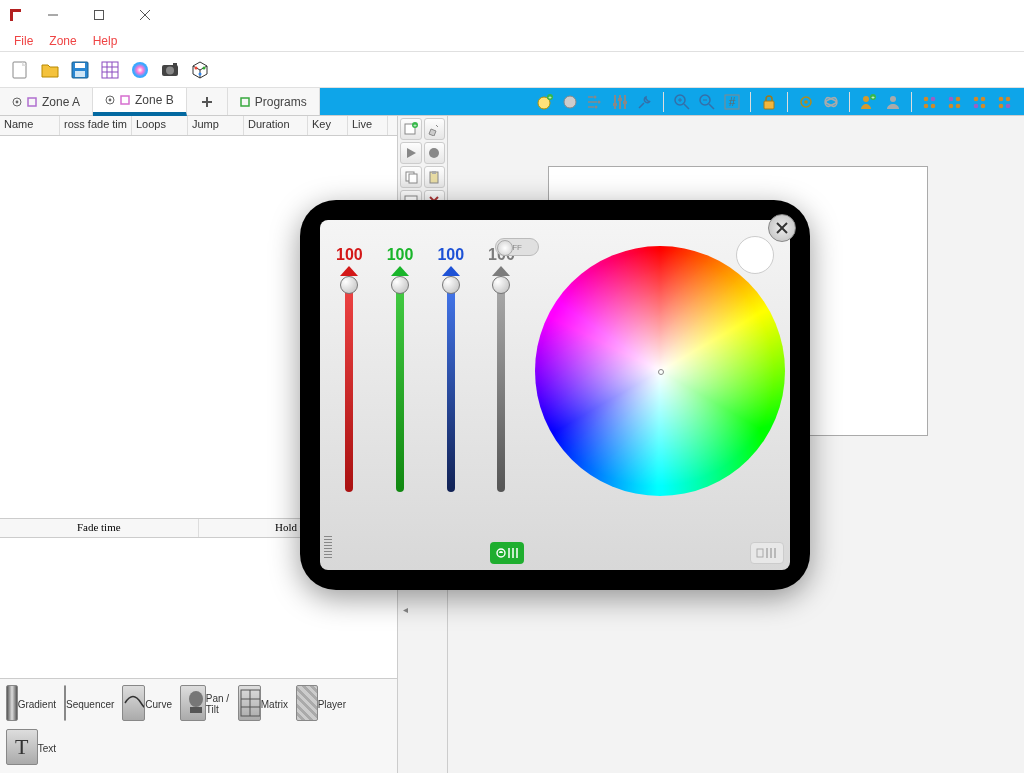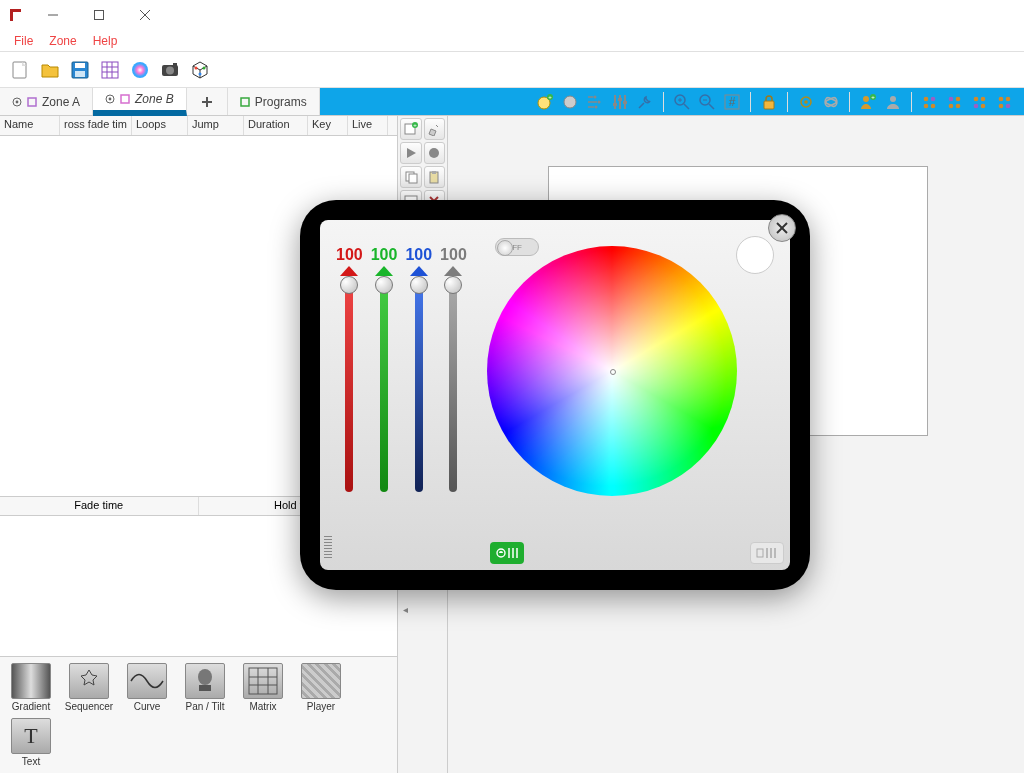--- a/index.html
+++ b/index.html
@@ -18,54 +18,54 @@
 .menubar .menu-item { padding: 3px 8px; font-size: 12px; color: #ef4444; cursor: default; }
 
 
 .main-toolbar { height: 36px; background: #fff; display: flex; align-items: center; padding: 2px 6px; gap: 2px; border-bottom: 1px solid #e0e0e0; }
 .tb-btn { width: 28px; height: 28px; display:flex; align-items:center; justify-content:center; border-radius:3px; }
 .timecode { font-size: 28px; font-family: "Segoe UI", sans-serif; color: #bbb; letter-spacing: 1px; margin-left: 4px; font-weight: 300; }
 
 
 .tabs-row { height: 28px; background: #0ea5e9; display: flex; align-items: stretch; border-bottom: 1px solid #ccc; }
 .tab { display:flex; align-items:center; gap:5px; padding: 0 12px; border-right: 1px solid #ddd; font-size: 12px; color:#444; background:#f7f7f7; }
-.tab.active { background:#fff; border-bottom: 6px solid #0369a1; margin-bottom:-1px;font-style:italic; }
+.tab.active { background:#fff; border-bottom: 4px solid #0369a1; margin-bottom:-1px; }
 .tab .shape { width:10px; height:10px; }
 .tab .gear-mini { width:10px; height:10px; }
 .tabs-spacer { flex:1; }
 .sec-toolbar { display:flex; align-items:center; gap:3px; padding: 0 8px; }
 .sec-toolbar .sep { width:1px; height:20px; background:#ddd; margin:0 4px; }
 .sec-toolbar .tb2 { width:22px; height:22px; display:flex;align-items:center;justify-content:center; }
 
 
 .content { display:flex; height: calc(100% - 30px - 22px - 36px - 28px); }
 .left-pane { width: 398px; display:flex; flex-direction:column; border-right:1px solid #ccc; background:#fff; }
 .table-hdr { display:flex; background:#f7f7f7; border-bottom:1px solid #ccc; height:20px; }
 .table-hdr .col { border-right:1px solid #ddd; padding:2px 4px; font-size:11px; color:#333; overflow:hidden; white-space:nowrap; }
 .table-body { flex:1; background:#fff; }
 .subhdr { display:flex; border-top:1px solid #ccc; border-bottom:1px solid #ccc; background:#f7f7f7; height:20px; }
-.subhdr .col { flex:1; text-align:center; font-size:11px; padding:2px; border-right:1px solid #ddd; }
+.subhdr .col { flex:1; text-align:center; font-size:11px; padding:2px; border-right:1px solid #ddd;font-family:Liberation Serif, serif; }
 .sub-body { height: 140px; background:#fff; }
 .palette-area { border-top:1px solid #ccc; background:#f7f7f7; padding:6px; }
 .pal-row { display:flex; gap:8px; }
-.pal-item { display:flex; flex-direction:column; align-items:center; width:50px; font-size:10px; color:#333; }
+.pal-item { display:flex; flex-direction:row; align-items:center; width:50px; font-size:10px; color:#333; }
 .pal-thumb { width:40px; height:36px; border:1px solid #888; background:linear-gradient(#ddd,#aaa); margin-bottom:2px; border-radius:2px; display:flex;align-items:center;justify-content:center; overflow:hidden; }
 
 .mid-toolbar { width: 50px; background:#f3f3f3; border-right:1px solid #ccc; padding:2px; display:flex; flex-direction:column; gap:2px; }
 .mid-toolbar .mtb { width:22px; height:22px; display:inline-flex;align-items:center;justify-content:center; border:1px solid #ccc; background:linear-gradient(#fdfdfd,#e6e6e6); border-radius:3px; }
 .mid-toolbar .pair { display:flex; gap:2px; }
 
 .right-pane { flex:1; background:#f3f3f3; position:relative; }
 .canvas-box { position:absolute; left:100px; top:50px; width:380px; height:270px; background:#fff; border:1px solid #aaa; }
 
 
 .modal { position:absolute; left:300px; top:200px; width:510px; height:390px; background:#000; border-radius:36px; padding:20px; box-shadow:0 8px 30px rgba(0,0,0,.4); }
 .modal-inner { width:100%; height:100%; background:linear-gradient(#f5f5f5,#d8d8d8); border-radius:8px; position:relative; padding:16px; display:flex; gap:20px; }
 .close-btn { position:absolute; right:-6px; top:-6px; width:28px; height:28px; border-radius:50%; background:radial-gradient(#eee,#bbb); border:1px solid #888; display:flex; align-items:center; justify-content:center; font-weight:bold; cursor:pointer; }
-.sliders { display:flex; gap:8px; padding-top:10px; }
+.sliders { display:flex; gap:24px; padding-top:10px; }
 .slider-col { display:flex; flex-direction:column; align-items:center; }
 .slider-col .val { font-size:16px; font-weight:bold; margin-bottom:2px; }
 .slider-col .tri { width:0;height:0;border-left:9px solid transparent;border-right:9px solid transparent;border-bottom:10px solid; margin-bottom:4px; }
 .slider-track { width:8px; height:210px; border-radius:4px; position:relative; margin-top:2px; }
 .slider-thumb { position:absolute; left:-5px; top:-6px; width:18px;height:18px;border-radius:50%;background:radial-gradient(circle at 30% 30%, #fff, #bbb); border:1px solid #777; }
 .toggle { position:absolute; left:175px; top:18px; width:44px; height:18px; border-radius:9px; background:#e0e0e0; border:1px solid #bbb; font-size:8px; display:flex;align-items:center; justify-content:flex-end; padding:0 16px; color:#888; }
 .toggle::before { content:""; position:absolute; left:1px; top:1px; width:14px; height:14px; border-radius:50%; background:radial-gradient(#fff,#ccc); border:1px solid #aaa; }
 .wheel-area { flex:1; position:relative; }
 .color-wheel { width:250px; height:250px; border-radius:50%; position:absolute; left:0; top:10px;
   background: conic-gradient(red, yellow, lime, cyan, blue, magenta, red);

